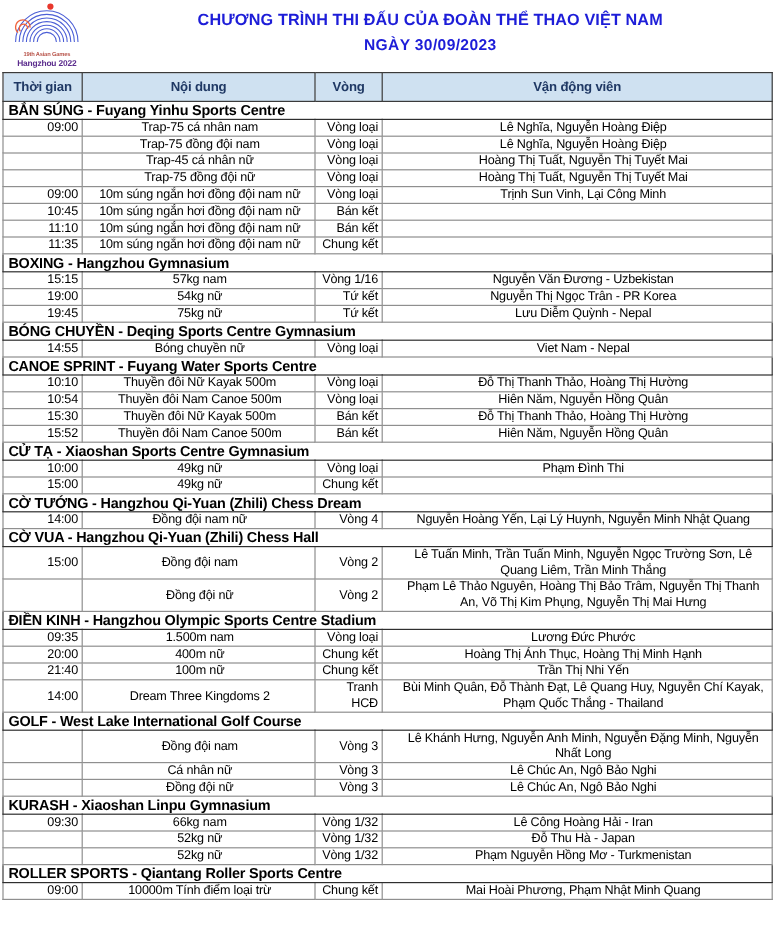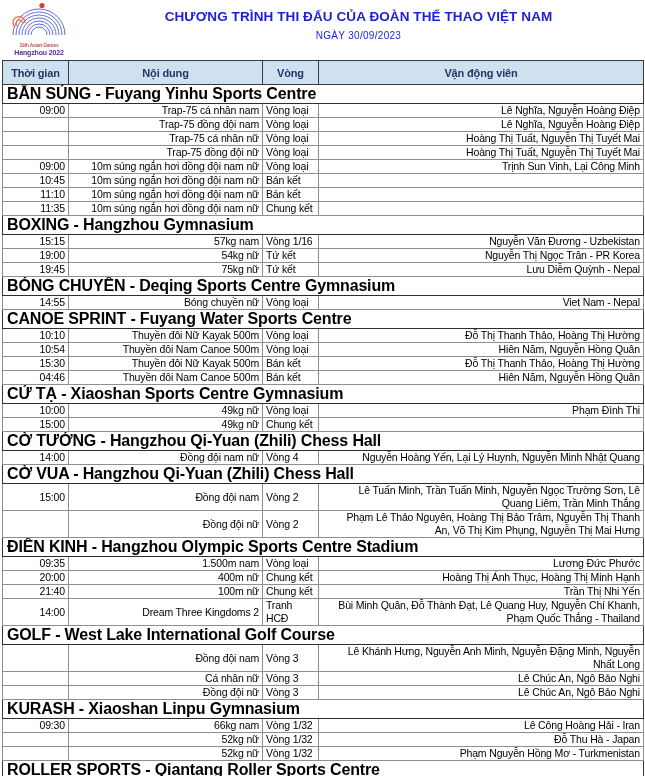--- a/index.html
+++ b/index.html
@@ -16,22 +16,22 @@
   .logo { position:absolute; left:3px; top:1px; width:72px; height:60px; }
   .header-text { margin-left:72px; text-align:center; padding-top:9px; }
   .page-title {
     color:#1d1dd8;
     font-size:13.5px;
     font-weight:bold;
     letter-spacing:0.1px;
   }
   .page-date {
     color:#1d1dd8;
-    font-size:10px;
-    font-weight:normal;
+    font-size:13px;
+    font-weight:bold;
     margin-top:6px;
     letter-spacing:0.3px;
   }
   table.schedule {
     width:641px;
     margin-left:2px;
     border-collapse:collapse;
     table-layout:fixed;
   }
   table.schedule, table.schedule th {
@@ -41,43 +41,43 @@
     background:#cfe1f1;
     color:#1f3864;
     font-size:11px;
     font-weight:bold;
     height:24px;
     text-align:center;
     border-bottom:1.5px solid #3a3a3a;
   }
   tr.section-row td {
     font-weight:bold;
-    font-size:16px;
+    font-size:12px;
     height:14px;
     padding:0 0 0 4px;
     border-top:1.3px solid #2e2e2e;
     border-bottom:1px solid #2e2e2e;
     border-left:1.5px solid #3a3a3a;
     border-right:1.5px solid #3a3a3a;
     white-space:nowrap;
     overflow:hidden;
   }
   tr.data-row td {
     font-size:10.5px;
     line-height:13px;
     height:14px;
     padding:0 3px;
     border:1px solid #8f8f8f;
     vertical-align:middle;
     overflow:hidden;
   }
   tr.data-row td.col-time  { text-align:right; }
-  tr.data-row td.col-event { text-align:right; padding-left:5px; }
-  tr.data-row td.col-round { text-align:left; }
-  tr.data-row td.col-athletes { text-align:right; padding-left:13px; }
+  tr.data-row td.col-event { text-align:center; padding-left:5px; }
+  tr.data-row td.col-round { text-align:right; }
+  tr.data-row td.col-athletes { text-align:center; padding-left:13px; }
   col.c-time { width:66px; }
   col.c-event { width:194px; }
   col.c-round { width:56px; }
   col.c-athletes { width:325px; }
   .logo-text1 { font-size:4.8px; fill:#b8544a; font-weight:bold; }
   .logo-text2 { font-size:7px; fill:#5b2c8d; font-weight:bold; }
 </style>
 </head>
 <body>
 
@@ -136,21 +136,21 @@
         <td class="col-athletes">Lê Nghĩa, Nguyễn Hoàng Điệp</td>
       </tr>
       <tr class="data-row">
         <td class="col-time"></td>
         <td class="col-event">Trap-75 đồng đội nam</td>
         <td class="col-round">Vòng loại</td>
         <td class="col-athletes">Lê Nghĩa, Nguyễn Hoàng Điệp</td>
       </tr>
       <tr class="data-row">
         <td class="col-time"></td>
-        <td class="col-event">Trap-75 cá nhân nữ</td>
+        <td class="col-event">Trap-45 cá nhân nữ</td>
         <td class="col-round">Vòng loại</td>
         <td class="col-athletes">Hoàng Thị Tuất, Nguyễn Thị Tuyết Mai</td>
       </tr>
       <tr class="data-row">
         <td class="col-time"></td>
         <td class="col-event">Trap-75 đồng đội nữ</td>
         <td class="col-round">Vòng loại</td>
         <td class="col-athletes">Hoàng Thị Tuất, Nguyễn Thị Tuyết Mai</td>
       </tr>
       <tr class="data-row">
@@ -222,42 +222,42 @@
         <td class="col-round">Vòng loại</td>
         <td class="col-athletes">Hiên Năm, Nguyễn Hồng Quân</td>
       </tr>
       <tr class="data-row">
         <td class="col-time">15:30</td>
         <td class="col-event">Thuyền đôi Nữ Kayak 500m</td>
         <td class="col-round">Bán kết</td>
         <td class="col-athletes">Đỗ Thị Thanh Thảo, Hoàng Thị Hường</td>
       </tr>
       <tr class="data-row">
-        <td class="col-time">04:46</td>
+        <td class="col-time">15:52</td>
         <td class="col-event">Thuyền đôi Nam Canoe 500m</td>
         <td class="col-round">Bán kết</td>
         <td class="col-athletes">Hiên Năm, Nguyễn Hồng Quân</td>
       </tr>
       <tr class="section-row">
         <td colspan="4">CỬ TẠ - Xiaoshan Sports Centre Gymnasium</td>
       </tr>
       <tr class="data-row">
         <td class="col-time">10:00</td>
         <td class="col-event">49kg nữ</td>
         <td class="col-round">Vòng loại</td>
         <td class="col-athletes">Phạm Đình Thi</td>
       </tr>
       <tr class="data-row">
         <td class="col-time">15:00</td>
         <td class="col-event">49kg nữ</td>
         <td class="col-round">Chung kết</td>
         <td class="col-athletes"></td>
       </tr>
       <tr class="section-row">
-        <td colspan="4">CỜ TƯỚNG - Hangzhou Qi-Yuan (Zhili) Chess Hall</td>
+        <td colspan="4">CỜ TƯỚNG - Hangzhou Qi-Yuan (Zhili) Chess Dream</td>
       </tr>
       <tr class="data-row">
         <td class="col-time">14:00</td>
         <td class="col-event">Đồng đội nam nữ</td>
         <td class="col-round">Vòng 4</td>
         <td class="col-athletes">Nguyễn Hoàng Yến, Lại Lý Huynh, Nguyễn Minh Nhật Quang</td>
       </tr>
       <tr class="section-row">
         <td colspan="4">CỜ VUA - Hangzhou Qi-Yuan (Zhili) Chess Hall</td>
       </tr>
@@ -291,21 +291,21 @@
       <tr class="data-row">
         <td class="col-time">21:40</td>
         <td class="col-event">100m nữ</td>
         <td class="col-round">Chung kết</td>
         <td class="col-athletes">Trần Thị Nhi Yến</td>
       </tr>
       <tr class="data-row">
         <td class="col-time">14:00</td>
         <td class="col-event">Dream Three Kingdoms 2</td>
         <td class="col-round">Tranh HCĐ</td>
-        <td class="col-athletes">Bùi Minh Quân, Đỗ Thành Đạt, Lê Quang Huy, Nguyễn Chí Khanh, Phạm Quốc Thắng - Thailand</td>
+        <td class="col-athletes">Bùi Minh Quân, Đỗ Thành Đạt, Lê Quang Huy, Nguyễn Chí Kayak, Phạm Quốc Thắng - Thailand</td>
       </tr>
       <tr class="section-row">
         <td colspan="4">GOLF - West Lake International Golf Course</td>
       </tr>
       <tr class="data-row">
         <td class="col-time"></td>
         <td class="col-event">Đồng đội nam</td>
         <td class="col-round">Vòng 3</td>
         <td class="col-athletes">Lê Khánh Hưng, Nguyễn Anh Minh, Nguyễn Đặng Minh, Nguyễn Nhất Long</td>
       </tr>

